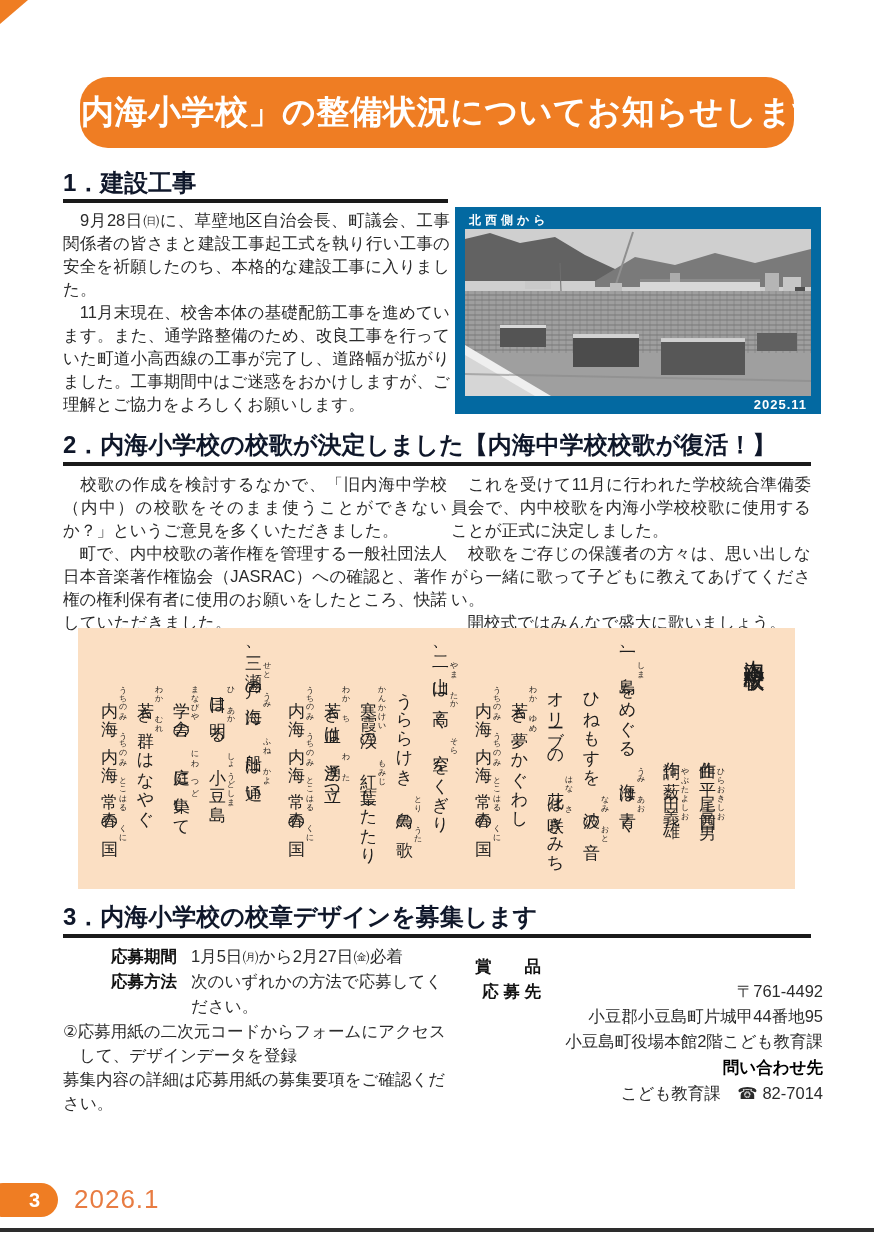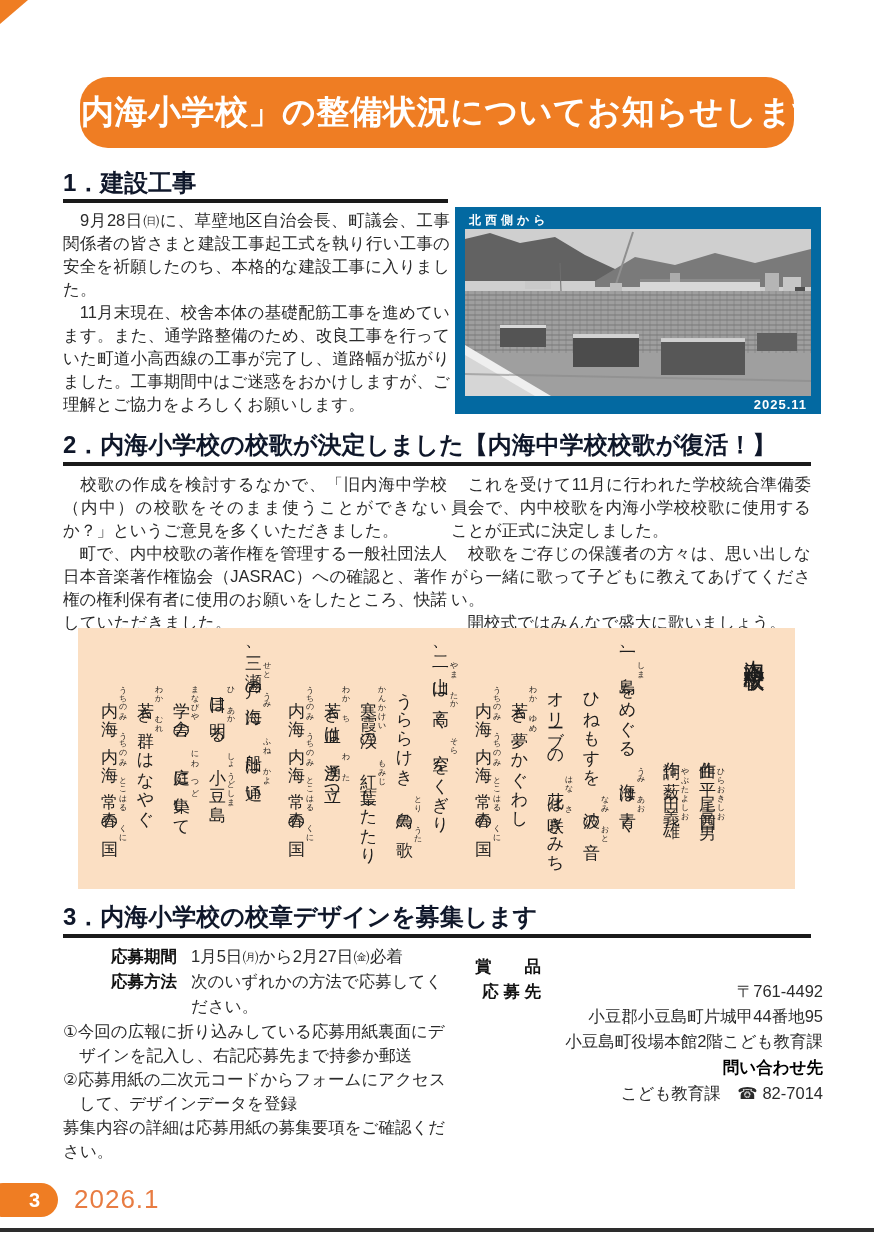--- a/index.html
+++ b/index.html
@@ -168,21 +168,20 @@
 
   <div class="body-text rows" style="left:63px; top:944px; width:384px; text-align:left;">
     <div class="row">
       <span class="lbl">応募期間</span>
       <span class="val">1月5日㈪から2月27日㈮必着</span>
     </div>
     <div class="row">
       <span class="lbl">応募方法</span>
       <span class="val">次のいずれかの方法で応募してください。</span>
     </div>
-    <p class="method">①今回の広報に折り込みしている応募用紙裏面にデザインを記入し、右記応募先まで持参か郵送</p>
     <p class="method">②応募用紙の二次元コードからフォームにアクセスして、デザインデータを登録</p>
     <p class="note">募集内容の詳細は応募用紙の募集要項をご確認ください。</p>
   </div>
 
   <div class="body-text rows-r" style="left:451px; top:944px; width:372px; text-align:right;margin-top:10px;">
     <div class="row">
       <span class="lbl">賞　　品</span>
     </div>
     <div class="row">
       <span class="lbl">応 募 先</span>

